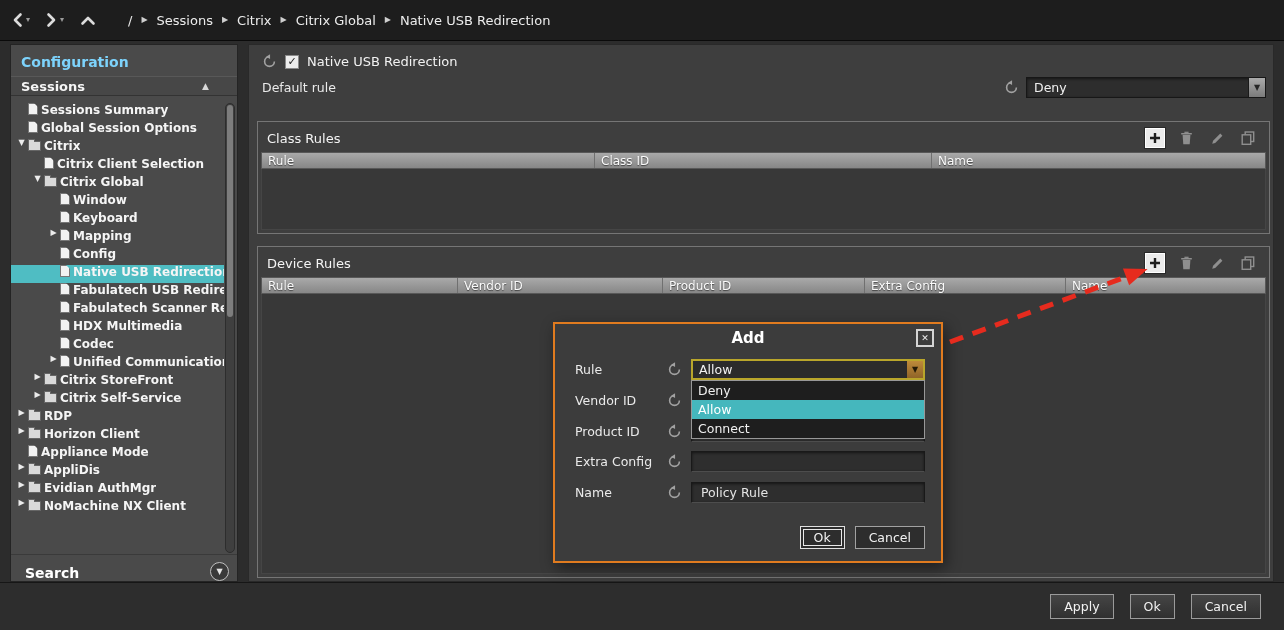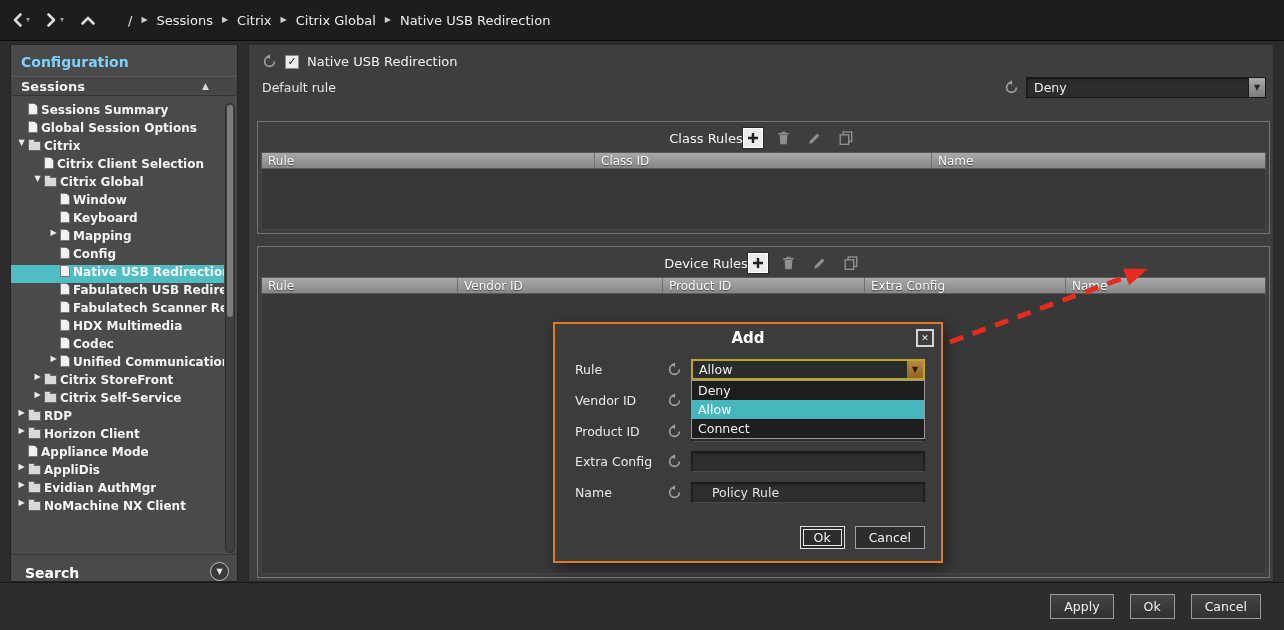--- a/index.html
+++ b/index.html
@@ -61,21 +61,21 @@
   .spacer{flex:1}
   .select{width:240px;height:21px;background:#2d2d2d;border:1px solid #171717;
           box-shadow:inset 0 1px 3px rgba(0,0,0,.55);display:flex;align-items:center;cursor:pointer}
   .select .val{flex:1;padding:0 7px;font-size:12.5px;color:#f0f0f0;white-space:nowrap;overflow:hidden}
   .sel-btn{width:17px;height:100%;background:linear-gradient(#ababab,#7b7b7b);border-left:1px solid #1a1a1a;
            display:flex;align-items:center;justify-content:center;color:#262626;font-size:8px}
   .gbox{position:absolute;left:8px;right:3px;display:flex;flex-direction:column;
         border:1px solid #757575;background:#3e3e3e}
   .gbox.class-rules{top:76px;height:113px}
   .gbox.device-rules{top:201px;height:332px}
-  .gb-head{display:flex;align-items:center;justify-content:center;height:30px;padding:2px 8px 0 9px}
+  .gb-head{display:flex;align-items:center;justify-content:space-between;height:30px;padding:2px 8px 0 9px}
   .gb-title{font-size:13px;color:#f4f4f4}
   .toolbar{display:flex;align-items:center;gap:11px;margin-right:3px}
   .tool{width:20px;height:20px;display:flex;align-items:center;justify-content:center;cursor:pointer}
   .tool.add{background:#ebebeb;border:1px solid #fff;box-shadow:0 0 0 1px rgba(20,20,20,.5)}
   .table-head{margin:0 3px;display:flex;height:17px;border:1px solid #585858;
               background:linear-gradient(#a9a9a9,#878787)}
   .th{display:flex;align-items:center;padding:0 6px;font-size:12px;color:#fbfbfb;
       text-shadow:0 1px 1px rgba(0,0,0,.55);border-right:1px solid #707070;cursor:pointer;overflow:hidden}
   .th:last-child{border-right:none;flex:1}
   .table-body{flex:1;margin:0 3px 3px;background:#383838;border:1px solid #454545;border-top:none}
@@ -89,21 +89,21 @@
              justify-content:center;cursor:pointer;background:#3c3c3c}
   .dlg-row{position:absolute;left:20px;right:16px;height:21px;display:flex;align-items:center}
   .dlg-label{width:92px;font-size:12.5px;color:#eaeaea}
   .dlg-reset{width:24px;display:flex;align-items:center}
   .combo{flex:1;height:21px;background:#2b2b2b;border:2px solid #b9a62b;display:flex;align-items:center;cursor:pointer}
   .combo .val{flex:1;padding:0 6px;font-size:12.5px;color:#f2f2f2}
   .combo-btn{width:16px;height:100%;background:linear-gradient(#bd8a3a,#906428);display:flex;
              align-items:center;justify-content:center;color:#241a06;font-size:8px}
   .tinput{flex:1;min-width:0;height:21px;background:#2e2e2e;border:1px solid #191919;
           border-bottom-color:#4d4d4d;box-shadow:inset 0 1px 3px rgba(0,0,0,.55);
-          color:#e4e4e4;font-size:12.5px;padding:0 20px;font-family:inherit}
+          color:#e4e4e4;font-size:12.5px;padding:0 9px;font-family:inherit}
   .dd{position:absolute;left:136px;top:56px;width:234px;background:#1e1e1e;border:1px solid #989898;z-index:45}
   .opt{height:19px;display:flex;align-items:center;padding:0 6px;font-size:12.5px;color:#f0f0f0;cursor:pointer}
   .opt.sel{background:#45b7bd;color:#fff}
   .dlg-buttons{position:absolute;right:16px;bottom:12px;display:flex;gap:10px}
   .btn{height:23px;padding:0 13px;background:#2d2d2d;border:1px solid #a2a2a2;color:#f2f2f2;
        font-size:12.5px;font-family:inherit;display:flex;align-items:center;cursor:pointer}
   .btn.focus{outline:1px solid #e8e8e8;outline-offset:-4px;border-color:#e0e0e0}
 
   
   .footer{position:absolute;left:0;bottom:0;width:100%;height:48px;background:#2d2d2d;

